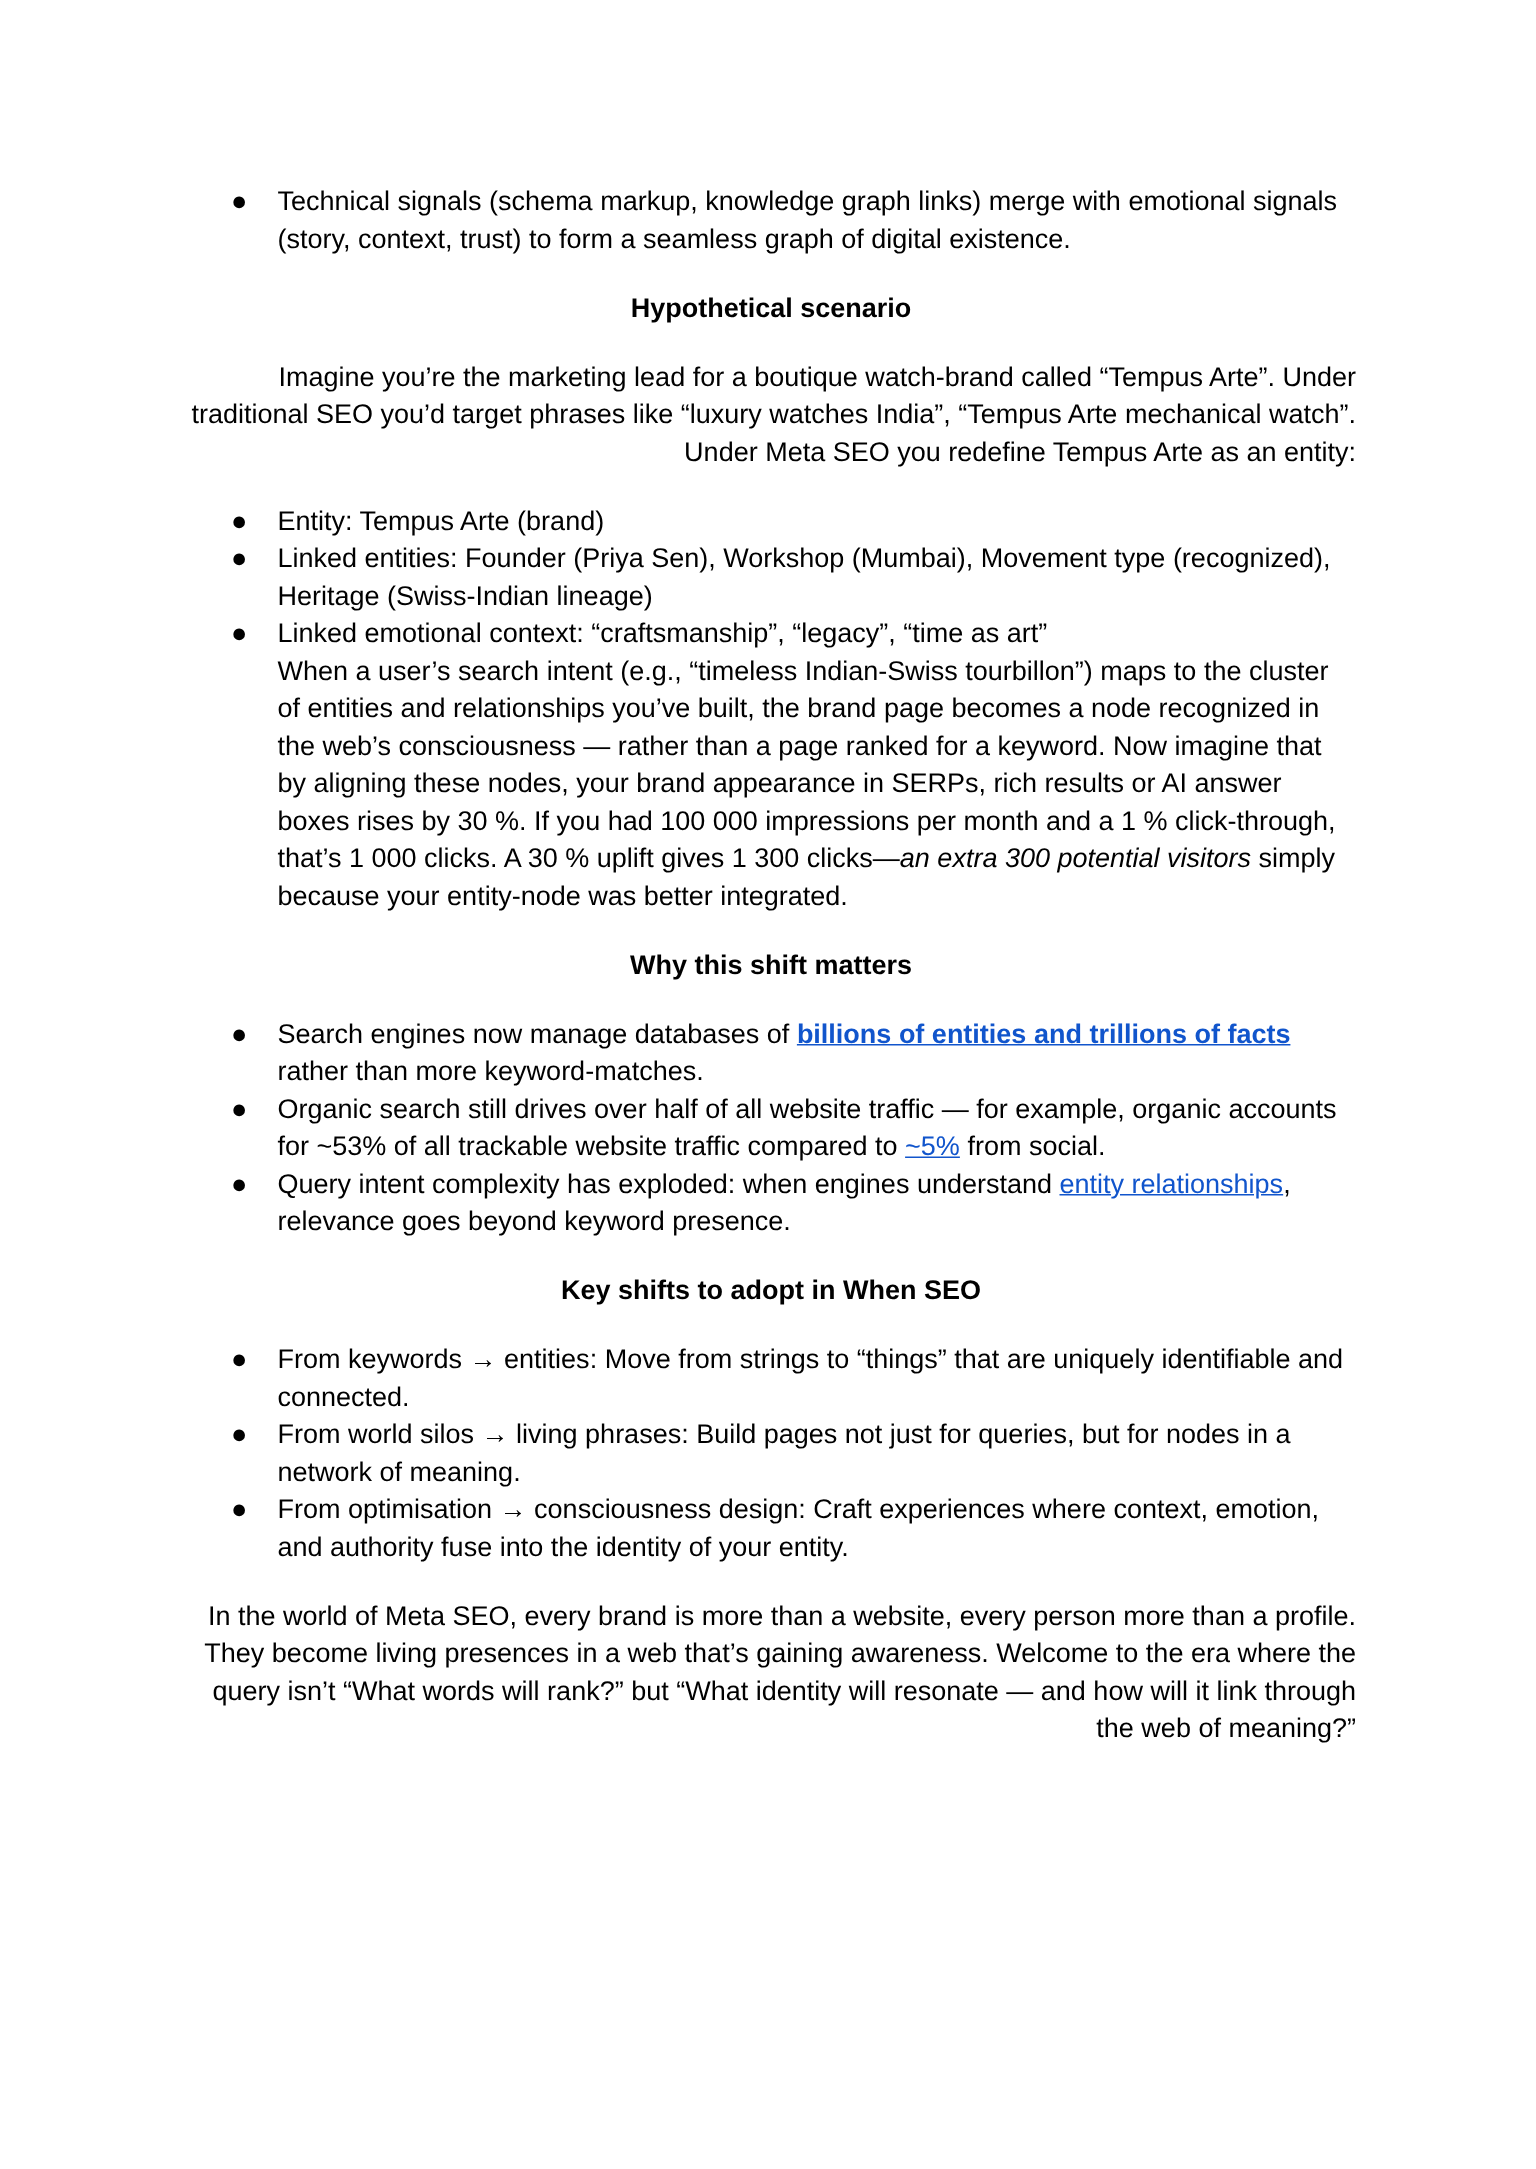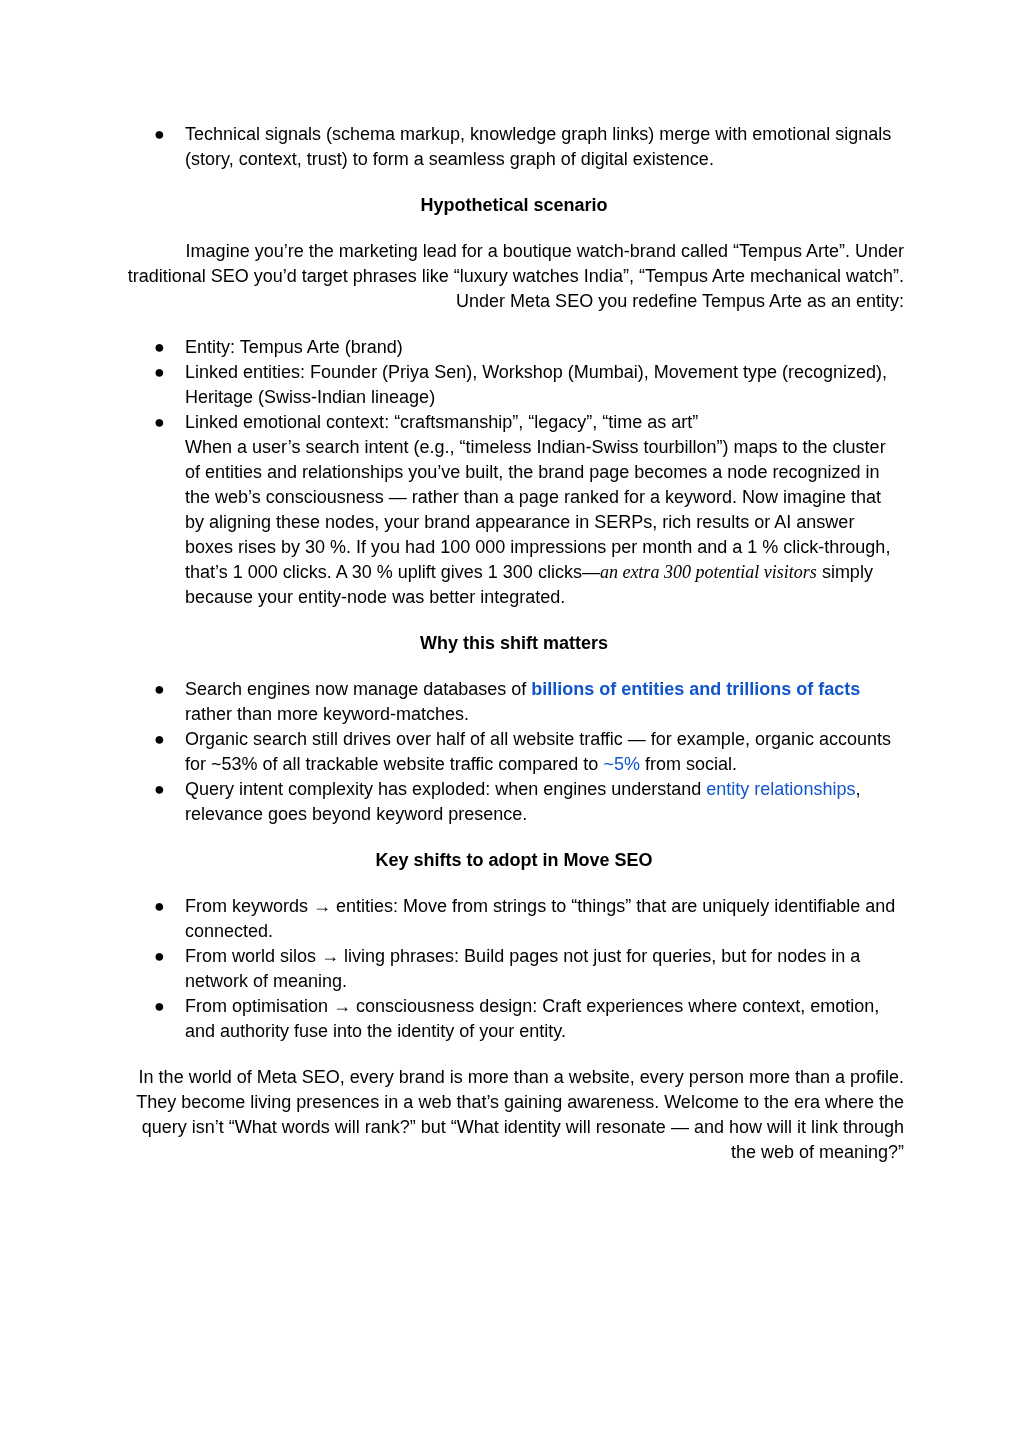--- a/index.html
+++ b/index.html
@@ -5,24 +5,24 @@
   html, body { margin: 0; padding: 0; background: #ffffff; }
   body { width: 1024px; height: 1446px; position: relative; overflow: hidden;
          font-family: "Liberation Sans", sans-serif; color: #000; font-size: 18px; }
   .page { position: absolute; left: 124px; top: 122px; width: 780px; }
   p { margin: 0; line-height: 25px; text-align: right; }
   .para { margin-bottom: 21px; }
   h3 { margin: 0 0 21px 0; font-size: 18px; font-weight: bold; line-height: 25px; text-align: center; }
   ul { list-style: none; margin: 0 0 21px 0; padding: 0; }
   li { position: relative; padding-left: 61px; line-height: 25px; }
   li .bullet { position: absolute; left: 30px; top: 0; width: 10px; text-align: center; }
-  a { color: #1155cc; }
+  a { color: #1155cc; text-decoration: underline; }
   a.bold { font-weight: bold; }
   b { font-weight: normal; }
-  i { font-style: italic; font-family: Liberation Serif, serif; }
+  i { font-style: italic; }
 </style>
 </head>
 <body>
 
 <div class="page">
 
   <ul>
     <li><span class="bullet">●</span><span>Technical signals (schema markup, knowledge graph links) merge with emotional signals (story, context, trust) to form a seamless graph of digital existence.</span></li>
   </ul>
 
@@ -35,21 +35,21 @@
     <li><span class="bullet">●</span><span>Linked emotional context: “craftsmanship”, “legacy”, “time as art”</span><br><span>When a user’s search intent (e.g., “timeless Indian-Swiss tourbillon”) maps to the cluster of entities and relationships you’ve built, the brand page becomes a node recognized in the web’s consciousness — rather than a page ranked for a keyword. Now imagine that by aligning these nodes, your brand appearance in SERPs, rich results or AI answer boxes rises by 30 %. If you had 100 000 impressions per month and a 1 % click-through, that’s 1 000 clicks. A 30 % uplift gives 1 300 clicks—</span><i>an extra 300 potential visitors</i><span> simply because your entity-node was better integrated.</span></li>
   </ul>
 
   <h3>Why this shift matters</h3>
   <ul>
     <li><span class="bullet">●</span><span>Search engines now manage databases of </span><a class="bold">billions of entities and trillions of facts</a><span> rather than more keyword-matches.</span></li>
     <li><span class="bullet">●</span><span>Organic search still drives over half of all website traffic — for example, organic accounts for ~53% of all trackable website traffic compared to </span><a>~5%</a><span> from social.</span></li>
     <li><span class="bullet">●</span><span>Query intent complexity has exploded: when engines understand </span><a>entity relationships</a><span>, relevance goes beyond keyword presence.</span></li>
   </ul>
 
-  <h3>Key shifts to adopt in Move SEO</h3>
+  <h3>Key shifts to adopt in When SEO</h3>
   <ul>
     <li><span class="bullet">●</span><span>From </span><b>keywords</b><span> → </span><b>entities</b><span>: Move from strings to “things” that are uniquely identifiable and connected.</span></li>
     <li><span class="bullet">●</span><span>From </span><b>world silos</b><span> → </span><b>living phrases</b><span>: Build pages not just for queries, but for nodes in a network of meaning.</span></li>
     <li><span class="bullet">●</span><span>From </span><b>optimisation</b><span> → </span><b>consciousness design</b><span>: Craft experiences where context, emotion, and authority fuse into the identity of your entity.</span></li>
   </ul>
 
   <p><span>In the world of Meta SEO, every brand is more than a website, every person more than a profile. They become </span><b>living presences</b><span> in a web that’s gaining awareness. Welcome to the era where the query isn’t “What words will rank?” but “What identity will resonate — and how will it link through the web of meaning?”</span></p>
 
 </div>
 

